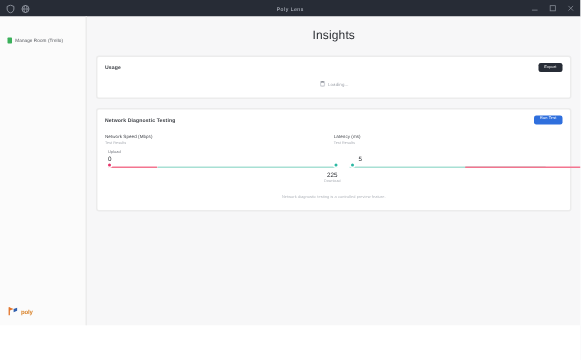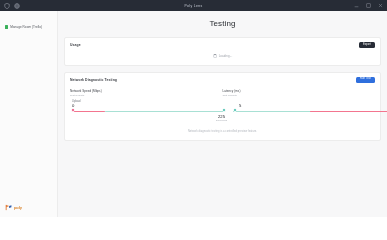--- a/index.html
+++ b/index.html
@@ -166,21 +166,21 @@
         <path d="M4 3 L4 21" stroke="#e2742a" stroke-width="3" fill="none"></path>
         <path d="M4 3 L14 7 L4 11 Z" fill="#e2742a"></path>
         <path d="M14 7 L22 4 L22 11 L14 14 Z" fill="#2f5fae"></path>
       </svg>
       <span class="logo-text">poly</span>
     </div>
   </div>
 
   <div class="main">
 
-    <div class="page-title">Testing</div>
+    <div class="page-title">Insights</div>
 
     <div class="card usage-card">
       <div class="usage-head">
         <span class="usage-title">Usage</span>
         <button class="btn-dark">Export</button>
       </div>
       <div class="usage-body">
         <span class="spinner"></span>
         <span class="usage-loading">Loading...</span>
       </div>

